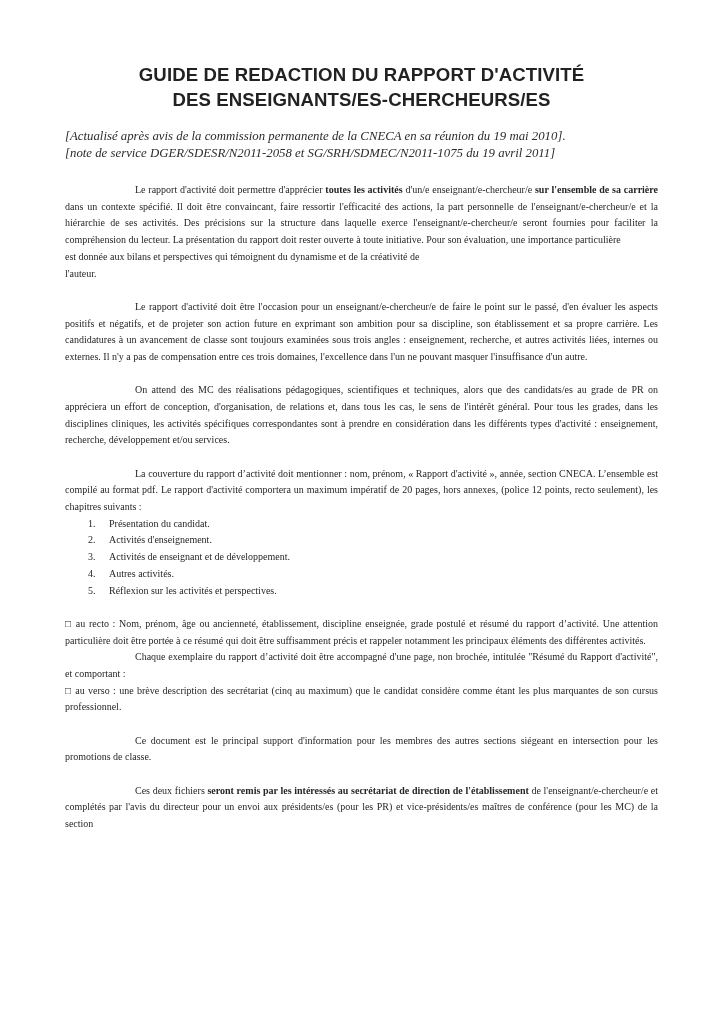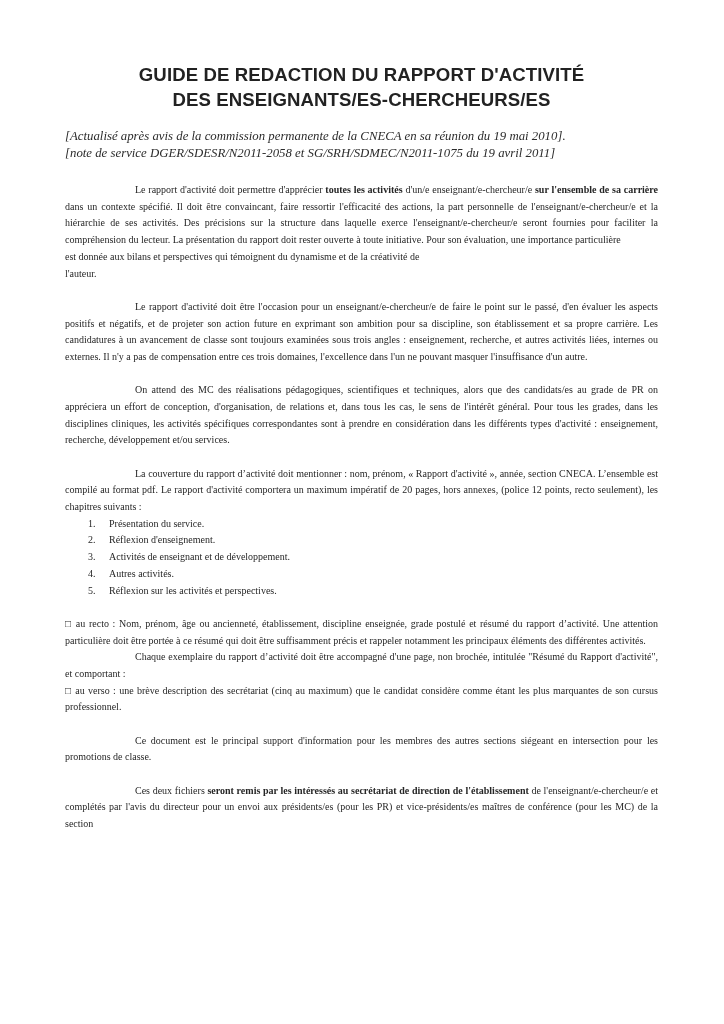--- a/index.html
+++ b/index.html
@@ -78,25 +78,25 @@
 
     <p class="para indent">Le rapport d'activité doit être l'occasion pour un enseignant/e-chercheur/e de faire le point sur le passé, d'en évaluer les aspects positifs et négatifs, et de projeter son action future en exprimant son ambition pour sa discipline, son établissement et sa propre carrière. Les candidatures à un avancement de classe sont toujours examinées sous trois angles : enseignement, recherche, et autres activités liées, internes ou externes. Il n'y a pas de compensation entre ces trois domaines, l'excellence dans l'un ne pouvant masquer l'insuffisance d'un autre.</p>
 
     <p class="para indent">On attend des MC des réalisations pédagogiques, scientifiques et techniques, alors que des candidats/es au grade de PR on appréciera un effort de conception, d'organisation, de relations et, dans tous les cas, le sens de l'intérêt général. Pour tous les grades, dans les disciplines cliniques, les activités spécifiques correspondantes sont à prendre en considération dans les différents types d'activité : enseignement, recherche, développement et/ou services.</p>
 
     <p class="para indent tight">La couverture du rapport d’activité doit mentionner : nom, prénom, « Rapport d'activité », année, section CNECA. L’ensemble est compilé au format pdf. Le rapport d'activité comportera un maximum impératif de 20 pages, hors annexes, (police 12 points, recto seulement), les chapitres suivants :</p>
 
     <div class="chapter-list">
       <div class="li">
         <span class="num">1.</span>
-        <span class="lbl">Présentation du service.</span>
+        <span class="lbl">Présentation du candidat.</span>
       </div>
       <div class="li">
         <span class="num">2.</span>
-        <span class="lbl">Réflexion d'enseignement.</span>
+        <span class="lbl">Activités d'enseignement.</span>
       </div>
       <div class="li">
         <span class="num">3.</span>
         <span class="lbl">Activités de enseignant et de développement.</span>
       </div>
       <div class="li">
         <span class="num">4.</span>
         <span class="lbl">Autres activités.</span>
       </div>
       <div class="li">

